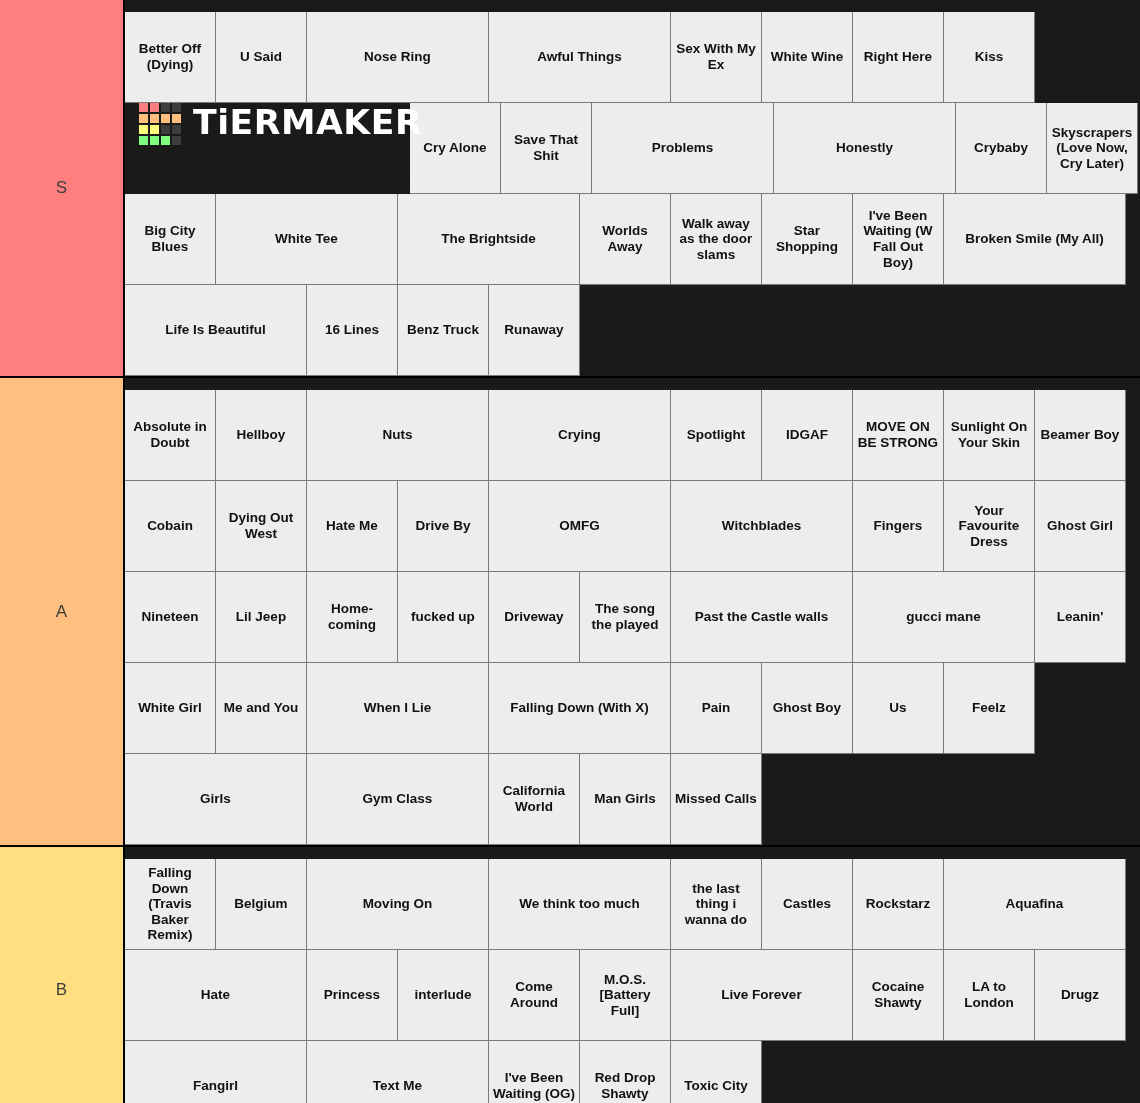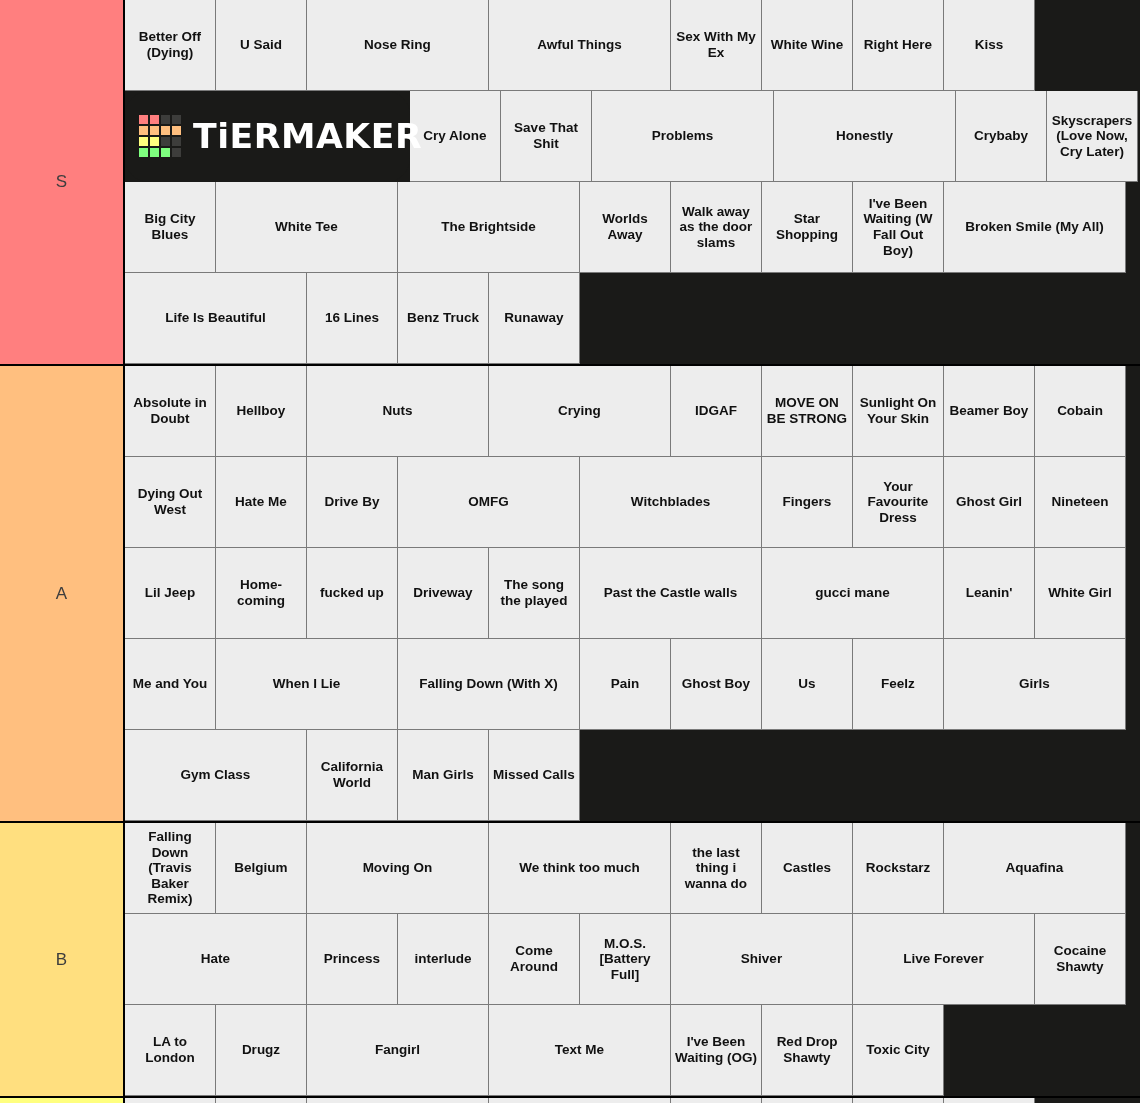--- a/index.html
+++ b/index.html
@@ -44,20 +44,21 @@
     font-family: "Liberation Sans", sans-serif;
   }
 
   .tier-items {
     flex: 1 1 auto;
     display: flex;
     flex-wrap: wrap;
     align-content: flex-start;
     background: #1a1a18;
     box-sizing: border-box;
+    margin-top: 12px;
   }
 
   .item {
     box-sizing: border-box;
     background: #ededed;
     border-right: 1px solid #7a7a7a;
     border-bottom: 1px solid #7a7a7a;
     display: flex;
     align-items: center;
     justify-content: center;
@@ -73,21 +74,20 @@
     font-family: "Liberation Sans", sans-serif;
   }
   .w1 { width: 91px; }
   .w2 { width: 182px; }
 
   .logo-cell {
     width: 285px;
     height: 91px;
     background: #1a1a18;
     display: flex;
-    align-items: center;
     justify-content: flex-start;
     box-sizing: border-box;
     padding-left: 14px;
     flex: 0 0 285px;
     border-radius: 24px;
   }
   .logo-grid {
     width: 43px;
     height: 43px;
     display: grid;
@@ -165,20 +165,21 @@
         <div class="item w1">Runaway</div>
       </div>
     </div>
     <div class="tier-row">
       <div class="tier-label" style="background: rgb(255, 191, 127);">A</div>
       <div class="tier-items">
         <div class="item w1">Absolute in Doubt</div>
         <div class="item w1">Hellboy</div>
         <div class="item w2">Nuts</div>
         <div class="item w2">Crying</div>
+        <div class="item w1">Spotlight</div>
         <div class="item w1">IDGAF</div>
         <div class="item w1">MOVE ON BE STRONG</div>
         <div class="item w1">Sunlight On Your Skin</div>
         <div class="item w1">Beamer Boy</div>
         <div class="item w1">Cobain</div>
         <div class="item w1">Dying Out West</div>
         <div class="item w1">Hate Me</div>
         <div class="item w1">Drive By</div>
         <div class="item w2">OMFG</div>
         <div class="item w2">Witchblades</div>
@@ -218,21 +219,20 @@
         <div class="item w2">We think too much</div>
         <div class="item w1">the last thing i wanna do</div>
         <div class="item w1">Castles</div>
         <div class="item w1">Rockstarz</div>
         <div class="item w2">Aquafina</div>
         <div class="item w2">Hate</div>
         <div class="item w1">Princess</div>
         <div class="item w1">interlude</div>
         <div class="item w1">Come Around</div>
         <div class="item w1">M.O.S. [Battery Full]</div>
-        <div class="item w2">Shiver</div>
         <div class="item w2">Live Forever</div>
         <div class="item w1">Cocaine Shawty</div>
         <div class="item w1">LA to London</div>
         <div class="item w1">Drugz</div>
         <div class="item w2">Fangirl</div>
         <div class="item w2">Text Me</div>
         <div class="item w1">I've Been Waiting (OG)</div>
         <div class="item w1">Red Drop Shawty</div>
         <div class="item w1">Toxic City</div>
       </div>

